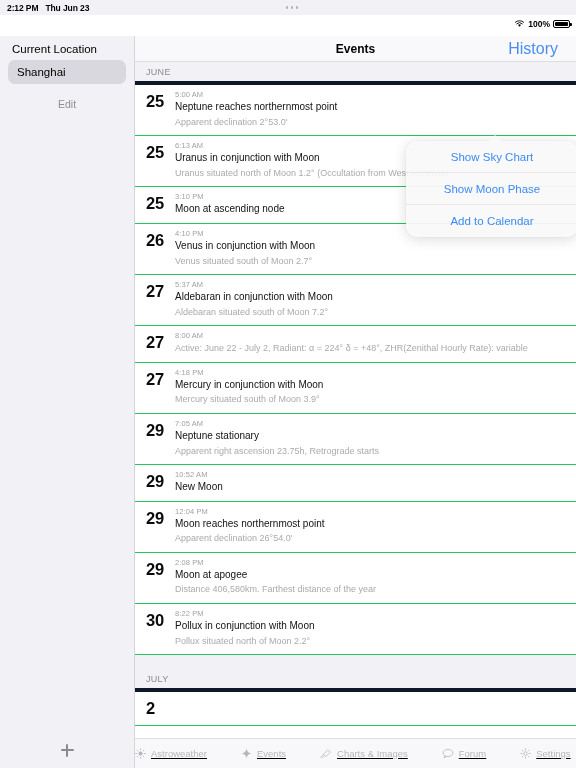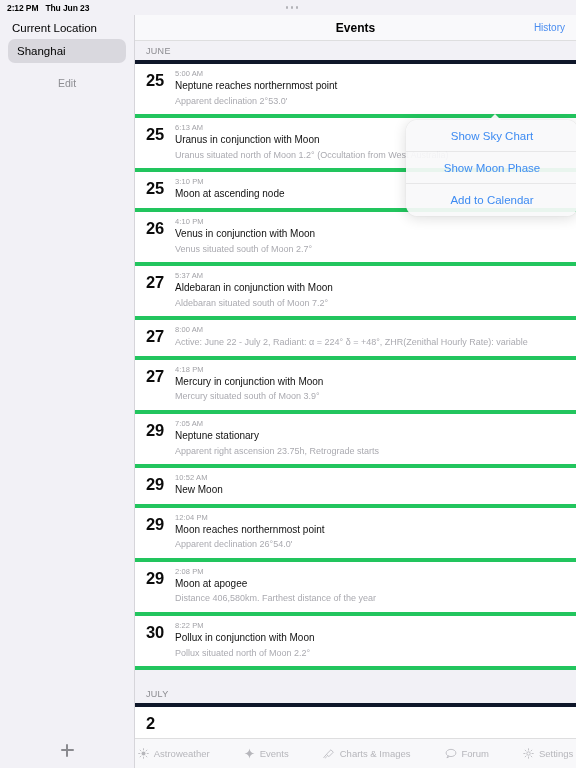--- a/index.html
+++ b/index.html
@@ -4,21 +4,21 @@
 <style>
   * { box-sizing: border-box; margin: 0; padding: 0; }
   html, body {
     width: 576px; height: 768px;
     font-family: "Liberation Sans", sans-serif;
     background: #ffffff;
     overflow: hidden;
     -webkit-font-smoothing: antialiased;
   }
 
-  #app { position: relative; width: 576px; height: 768px; display: flex; flex-direction: column; }
+  #app { position: relative; width: 576px; height: 768px; display: flex; flex-direction: column; gap: 21px; }
 
   
   .statusbar {
     height: 15px; flex: 0 0 15px;
     display: flex; align-items: center;
     font-size: 8.5px; color: #000;
     position: relative;
     background: #f2f1f6;
   }
   .statusbar .sb-left {
@@ -91,58 +91,59 @@
     flex: 0 0 26px; height: 26px;
     background: #f9f9fb;
     border-bottom: 1px solid #dededf;
     display: flex; align-items: center; position: relative;
   }
   .nav-title {
     position: absolute; left: 0; right: 0; text-align: center;
     font-size: 12px; font-weight: bold; color: #000;
   }
   .nav-right {
-    position: absolute; right: 11px;
-    font-size: 10px; color: #4a8df0; margin-left: 48px;
+    position: absolute; right: 18px;
+    font-size: 16px; color: #4a8df0; margin-left: 48px;
   }
 
   .list { flex: 1 1 auto; overflow: hidden; background: #fff; position: relative; }
 
   .section-header {
     background: #f2f1f6;
     padding: 5px 11px 4px 11px;
     font-size: 9px; color: #8b8b90; letter-spacing: 0.3px;
     border-bottom: 4px solid #0f172a;
   }
   .section-header.july { padding-top: 19px; padding-bottom: 4px; }
 
   .ev-row {
     display: flex; align-items: flex-start;
     padding: 5px 10px 6px 10px;
-    border-bottom: 4px solid #22c55e;
+    border-bottom: 1px solid #22c55e;
     min-height: 30px;
   }
   .ev-day {
     flex: 0 0 29px; width: 29px;
     font-size: 16.5px; font-weight: bold; color: #0b0b0b;
     text-align: left; line-height: 1.35; letter-spacing: -0.3px;
     padding-left: 1px;
   }
   .ev-body { flex: 1 1 auto; min-width: 0; padding-left: 1px; }
   .ev-time { font-size: 7.5px; color: #a2a2a7; line-height: 1.35; letter-spacing: 0.1px; }
   .ev-title { font-size: 10px; color: #111; line-height: 1.45; margin-top: 0px; white-space: nowrap; overflow: hidden; }
   .ev-sub { font-size: 9px; color: #aaaab0; line-height: 1.5; margin-top: 1px; white-space: nowrap; overflow: hidden; }
 
   
   .tabbar {
     flex: 0 0 30px; height: 30px;
     background: #f8f8fa;
     border-top: 1px solid #dededf;
-    display: flex; align-items: center; justify-content: center;
+    display: flex; align-items: center; 
     gap: 34px;
+    text-decoration: underline;
   }
   .tab { display: flex; align-items: center; gap: 5px; color: #b6b6bb; font-size: 9.5px; }
   .tab svg { display: block; }
   .popover {
     position: absolute; left: 271px; top: 105px;
     width: 172px;
     background: rgba(249,249,250,0.93);
     border-radius: 11px;
     box-shadow: 0 2px 14px rgba(0,0,0,0.14), 0 0 1px rgba(0,0,0,0.18);
     z-index: 50; overflow: hidden;

